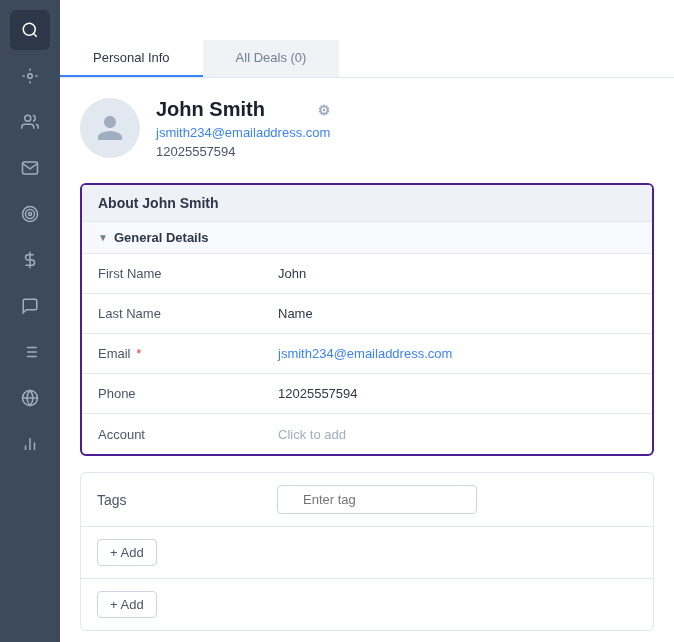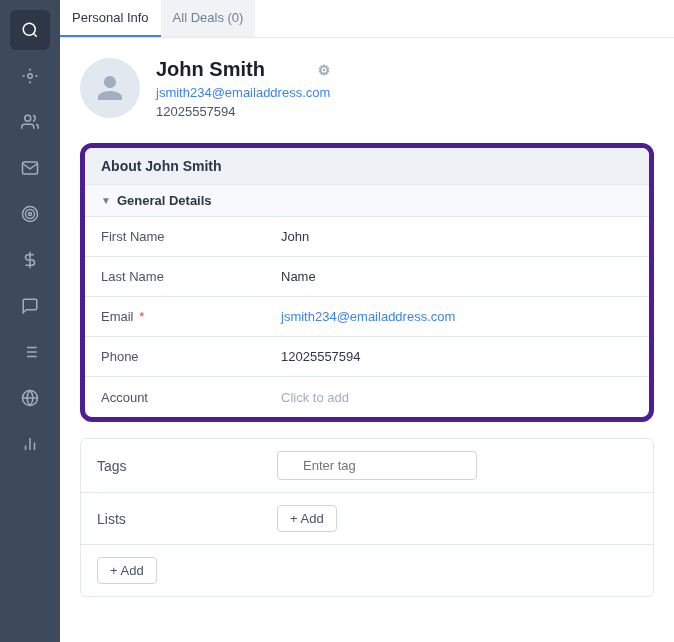--- a/index.html
+++ b/index.html
@@ -39,26 +39,27 @@
     }
 
     
     .tabs {
       display: flex;
       border-bottom: 1px solid #e2e8f0;
       background: #fff;
       flex-shrink: 0;
     }
     .tab {
-      padding: 10px 12px;
+      padding: 10px 33px;
       cursor: pointer;
       color: #4a5568;
       font-weight: 500;
       font-size: 13px;
       border-bottom: 2px solid transparent;
+      margin-top: 40px;
     }
     .tab.active {
       color: #2d3748;
       border-bottom: 2px solid #3b82f6;
       background: #fff;
     }
     .tab:not(.active) { background: #f0f2f5; color: #718096; }
 
     
     .content {
@@ -99,22 +100,22 @@
     .profile-name .gear-icon {
       color: #a0aec0;
       cursor: pointer;
       font-size: 14px;
     }
     .profile-email { color: #3b82f6; font-size: 13px; cursor: pointer; }
     .profile-phone { color: #4a5568; font-size: 13px; }
 
     
     .card {
-      border: 5px solid #4c1d95;
-      border-radius: 12px;
+      border: 2px solid #4c1d95;
+      border-radius: 6px;
       margin-bottom: 16px;
       overflow: hidden;
     }
     .card-header {
       background: #eef1f6;
       padding: 10px 16px;
       font-size: 14px;
       font-weight: 600;
       color: #2d3748;
       border-bottom: 1px solid #e2e8f0;
@@ -337,21 +338,20 @@
         <div class="info-value placeholder">Click to add</div>
       </div>
     </div>
 
     <div class="card2">
       <div class="card2-row">
         <div class="card2-label">Tags</div>
         <input class="tag-input" type="text" placeholder="Enter tag" style="">
       </div>
       <div class="card2-row">
-        <div class="card2-label">Lists</div>
         <button class="add-btn">+ Add</button>
       </div>
       <div class="card2-row">
         <button class="add-btn">+ Add</button>
       </div>
     </div>
 
   </div>
 </div>
 

